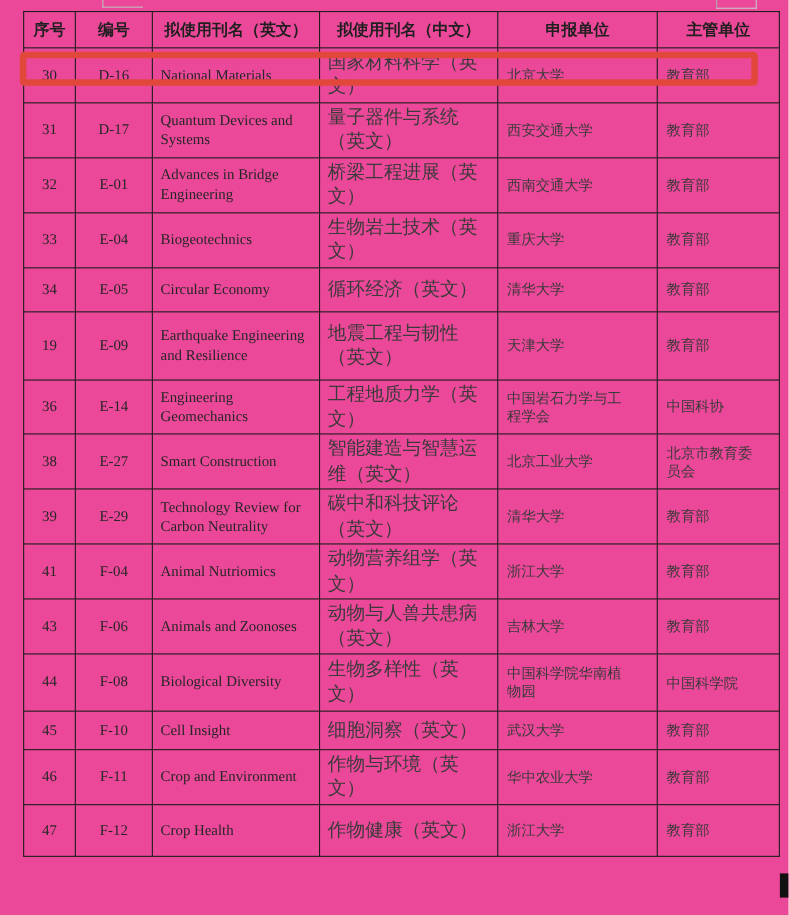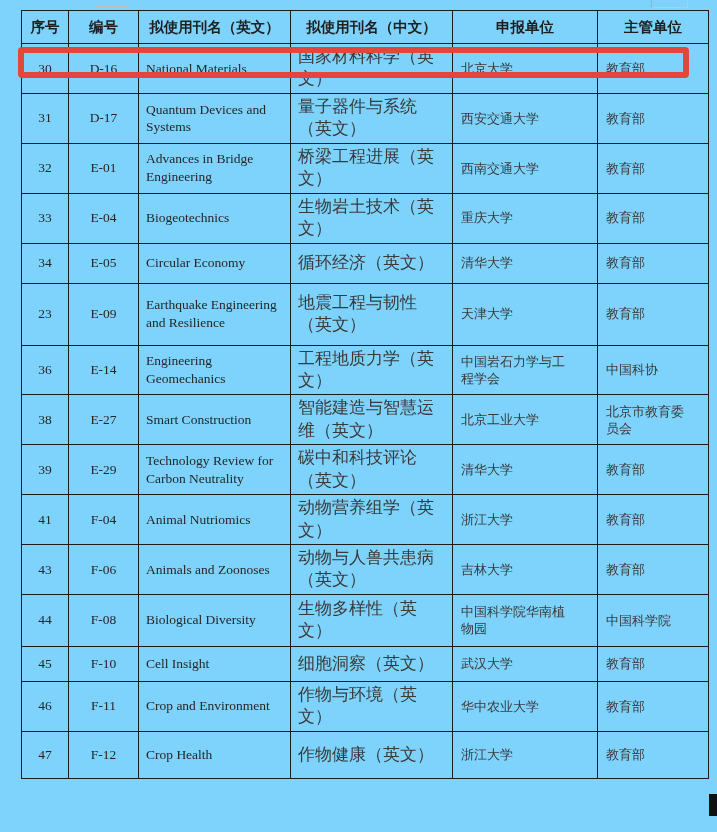--- a/index.html
+++ b/index.html
@@ -5,21 +5,21 @@
   html, body {
     margin: 0;
     padding: 0;
     background: #ffffff;
   }
   .screen {
     position: relative;
     width: 717px;
     height: 832px;
     overflow: hidden;
-    background: #7dd3fc;
+    background: #ec4899;
     font-family: "Liberation Serif", "DejaVu Serif", serif;
     color: #262626;
   }
 
   
   .artifact-tl {
     position: absolute;
     left: 93px; top: 0;
     width: 36px; height: 6px;
     border-left: 1px solid #bdbdbd;
@@ -166,21 +166,21 @@
   </tr>
         <tr style="height: 40px;">
     <td class="c-no">34</td>
     <td class="c-code">E-05</td>
     <td class="c-en">Circular Economy</td>
     <td class="c-zh">循环经济（英文）</td>
     <td class="c-app">清华大学</td>
     <td class="c-sup">教育部</td>
   </tr>
         <tr style="height: 62px;">
-    <td class="c-no">23</td>
+    <td class="c-no">19</td>
     <td class="c-code">E-09</td>
     <td class="c-en">Earthquake Engineering and Resilience</td>
     <td class="c-zh">地震工程与韧性（英文）</td>
     <td class="c-app">天津大学</td>
     <td class="c-sup">教育部</td>
   </tr>
         <tr style="height: 43px;">
     <td class="c-no">36</td>
     <td class="c-code">E-14</td>
     <td class="c-en">Engineering Geomechanics</td>

